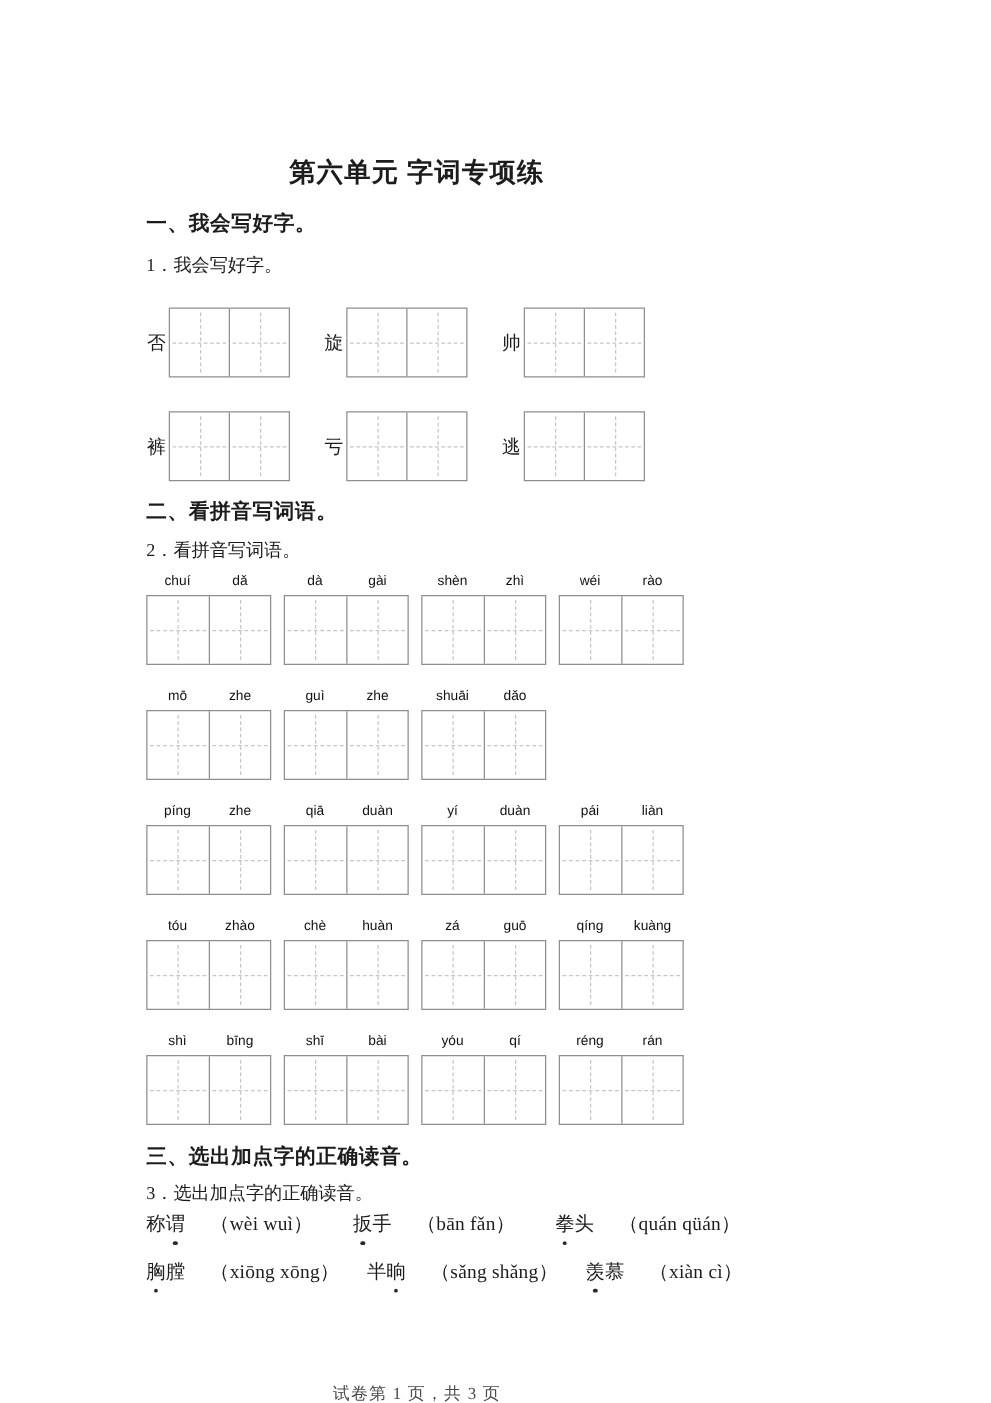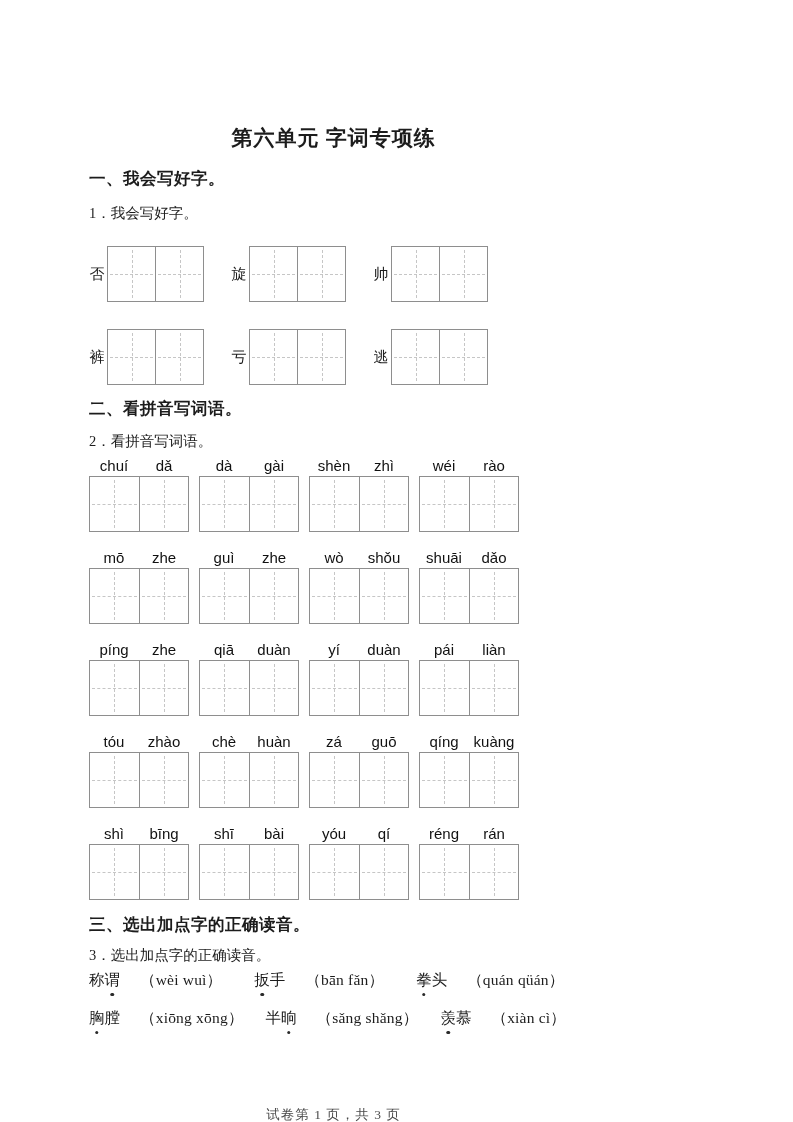--- a/index.html
+++ b/index.html
@@ -12,21 +12,21 @@
     overflow:hidden;
   }
   .title{
     padding-top:123px;
     text-align:center;
     font-size:21px;
     line-height:30px;
     font-weight:700;
     letter-spacing:1px;
   }
-  .content{padding-left:89px;padding-right:60px;}
+  .content{padding-left:117px;padding-right:60px;}
   .sec-heading{
     margin-top:14px;
     font-size:16.5px;
     line-height:24px;
     font-weight:700;
     letter-spacing:0.5px;
   }
   .sec-heading.h2{margin-top:12px;}
   .sec-heading.h3{margin-top:8px;font-family:Liberation Serif, serif;}
   .item-label{
@@ -65,21 +65,21 @@
   .s1-char{font-size:15px;width:16px;margin-right:2px;text-align:center;}
 
   
   #s2-rows{margin-top:2px;}
   .prow{display:flex;gap:10px;margin-bottom:13px;}
   .pgroup{width:100px;}
   .plabels{display:flex;height:21px;align-items:flex-end;padding-bottom:2px;}
   .psyl{
     flex:1;text-align:center;
     font-family:"Liberation Sans", sans-serif;
-    font-size:15px;line-height:17px;color:#111;
+    font-size:11px;line-height:17px;color:#111;
   }
 
   
   .opt-line{display:flex;gap:32px;margin-top:4px;font-size:15.5px;line-height:22px;}
   .opt-line.second{gap:22px;margin-top:16px;}
   .opt-word .char{position:relative;display:inline-block;}
   .opt-word .char.dotted::after{
     content:'';position:absolute;left:50%;bottom:-5px;
     transform:translateX(-50%);
     width:3.5px;height:3.5px;border-radius:50%;background:#2a2a2a;
@@ -211,30 +211,20 @@
               <span class="psyl">guì</span>
               <span class="psyl">zhe</span>
             </div>
             <div class="wgrid s2">
               <div class="wcell"></div>
               <div class="wcell"></div>
             </div>
           </div>
           <div class="pgroup">
             <div class="plabels">
-              <span class="psyl">wò</span>
-              <span class="psyl">shǒu</span>
-            </div>
-            <div class="wgrid s2">
-              <div class="wcell"></div>
-              <div class="wcell"></div>
-            </div>
-          </div>
-          <div class="pgroup">
-            <div class="plabels">
               <span class="psyl">shuāi</span>
               <span class="psyl">dǎo</span>
             </div>
             <div class="wgrid s2">
               <div class="wcell"></div>
               <div class="wcell"></div>
             </div>
           </div>
         </div>
         <div class="prow">

